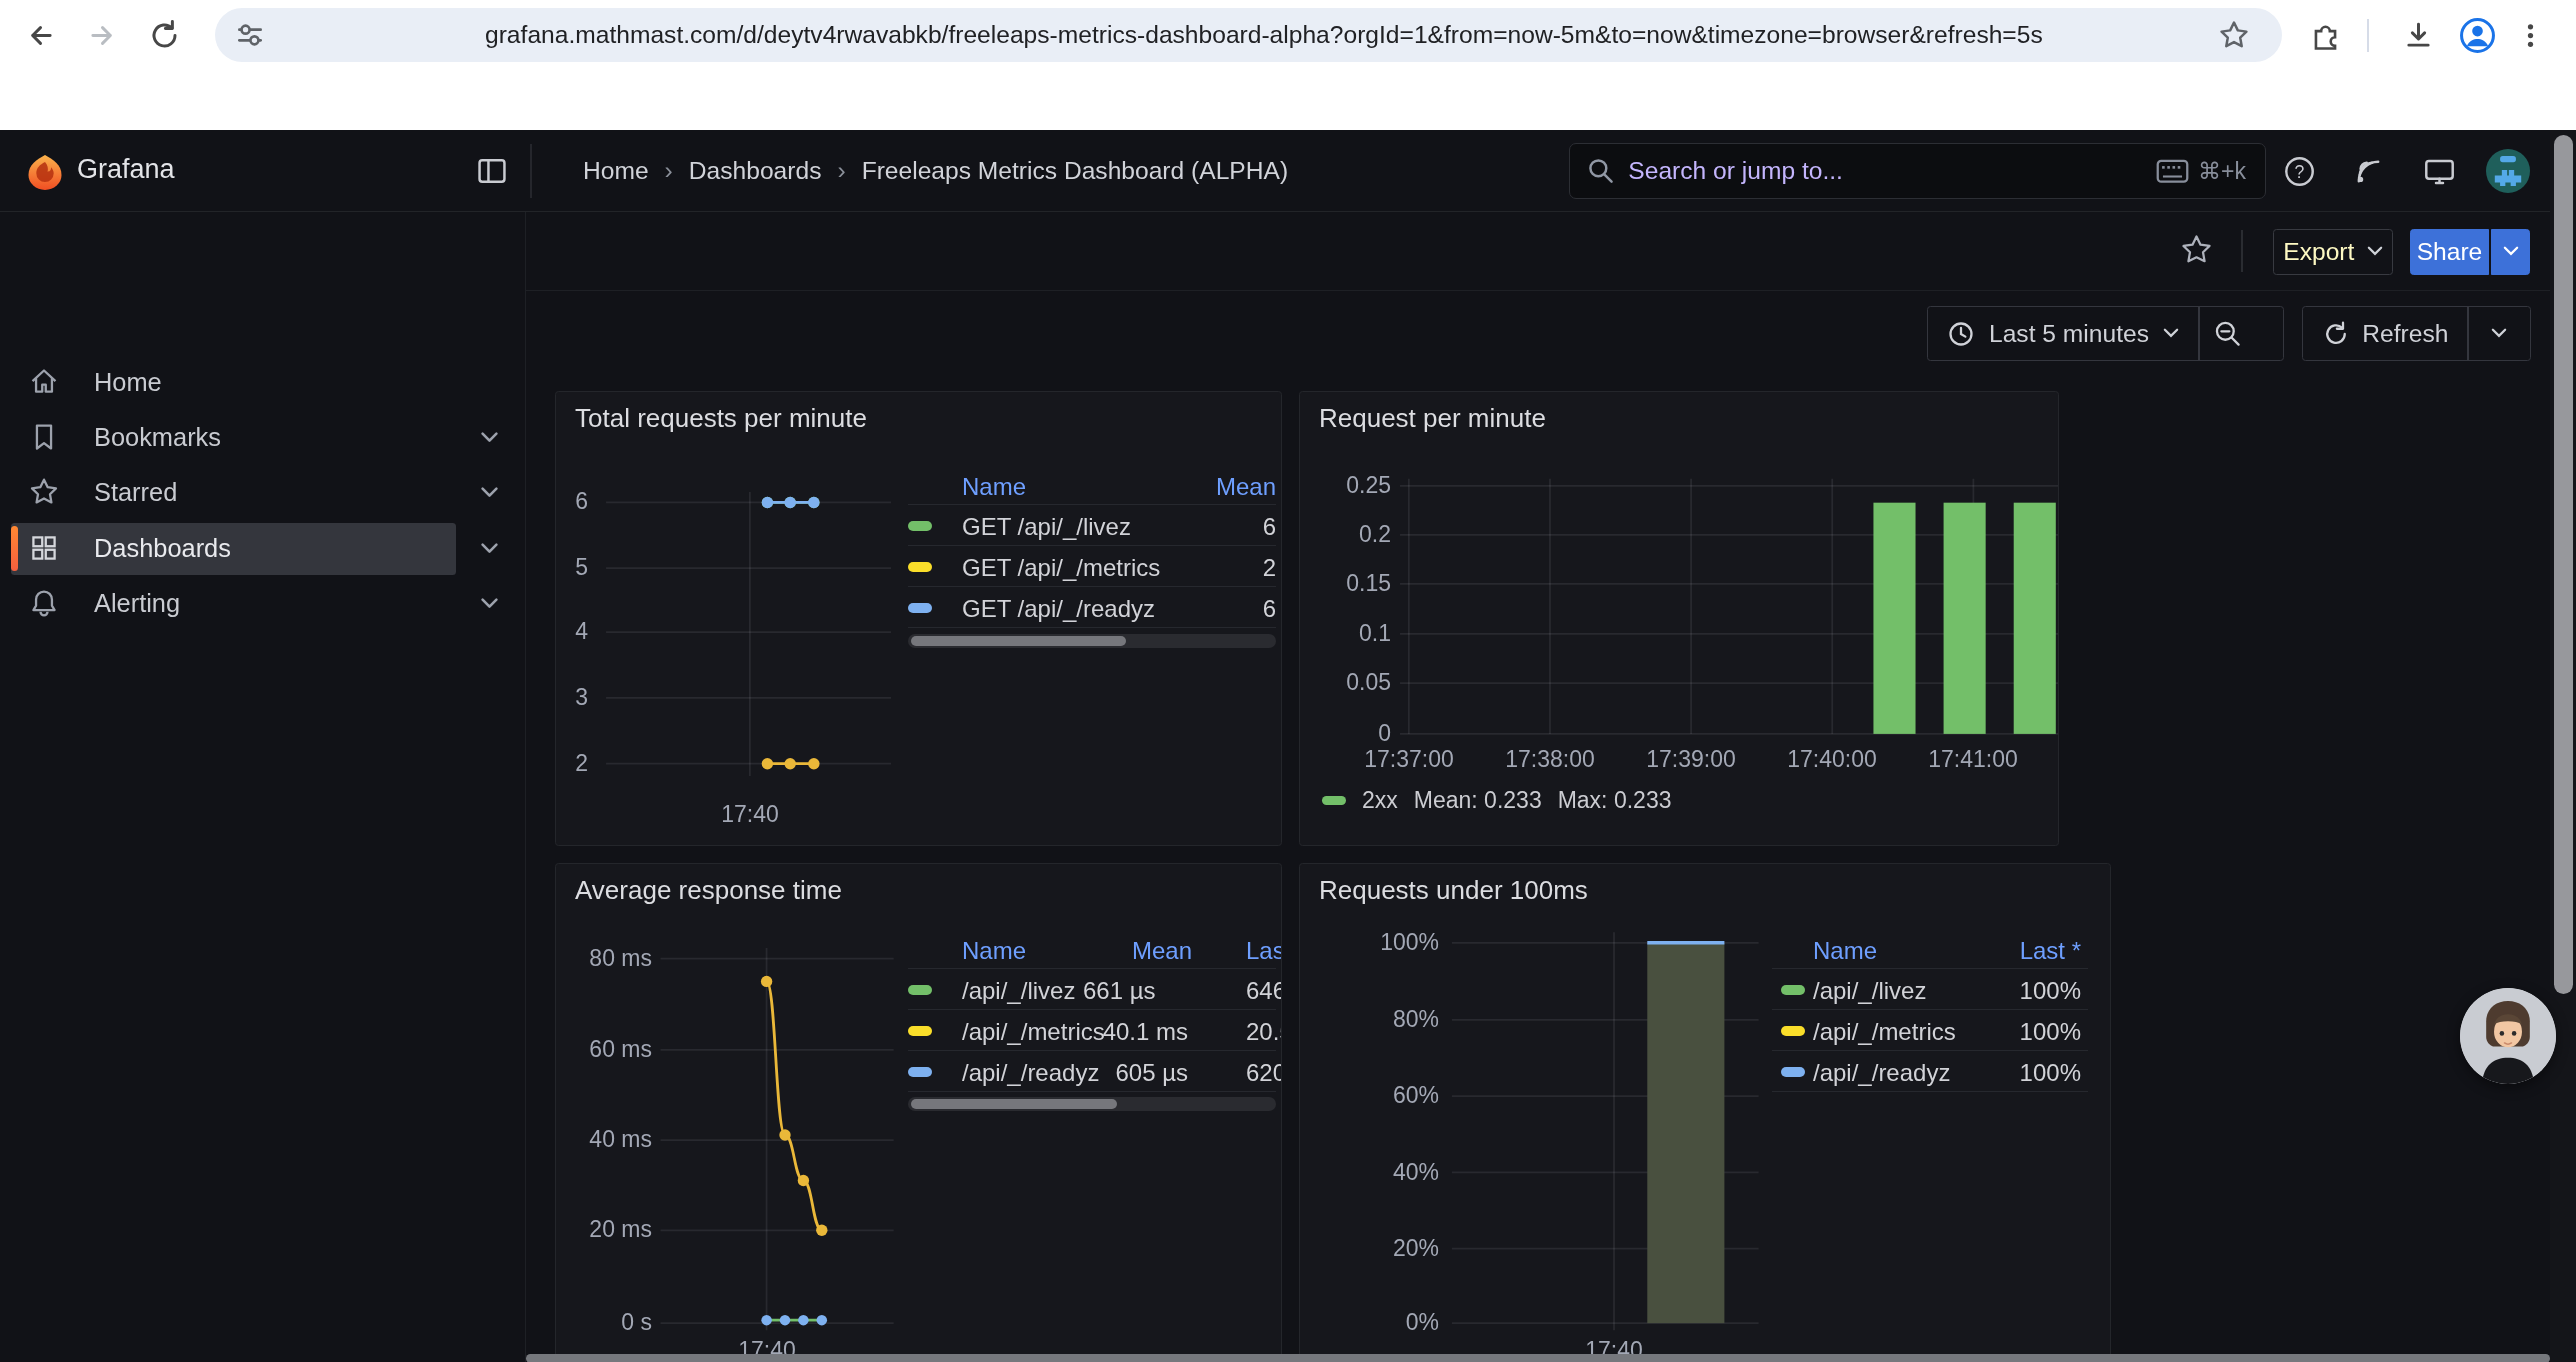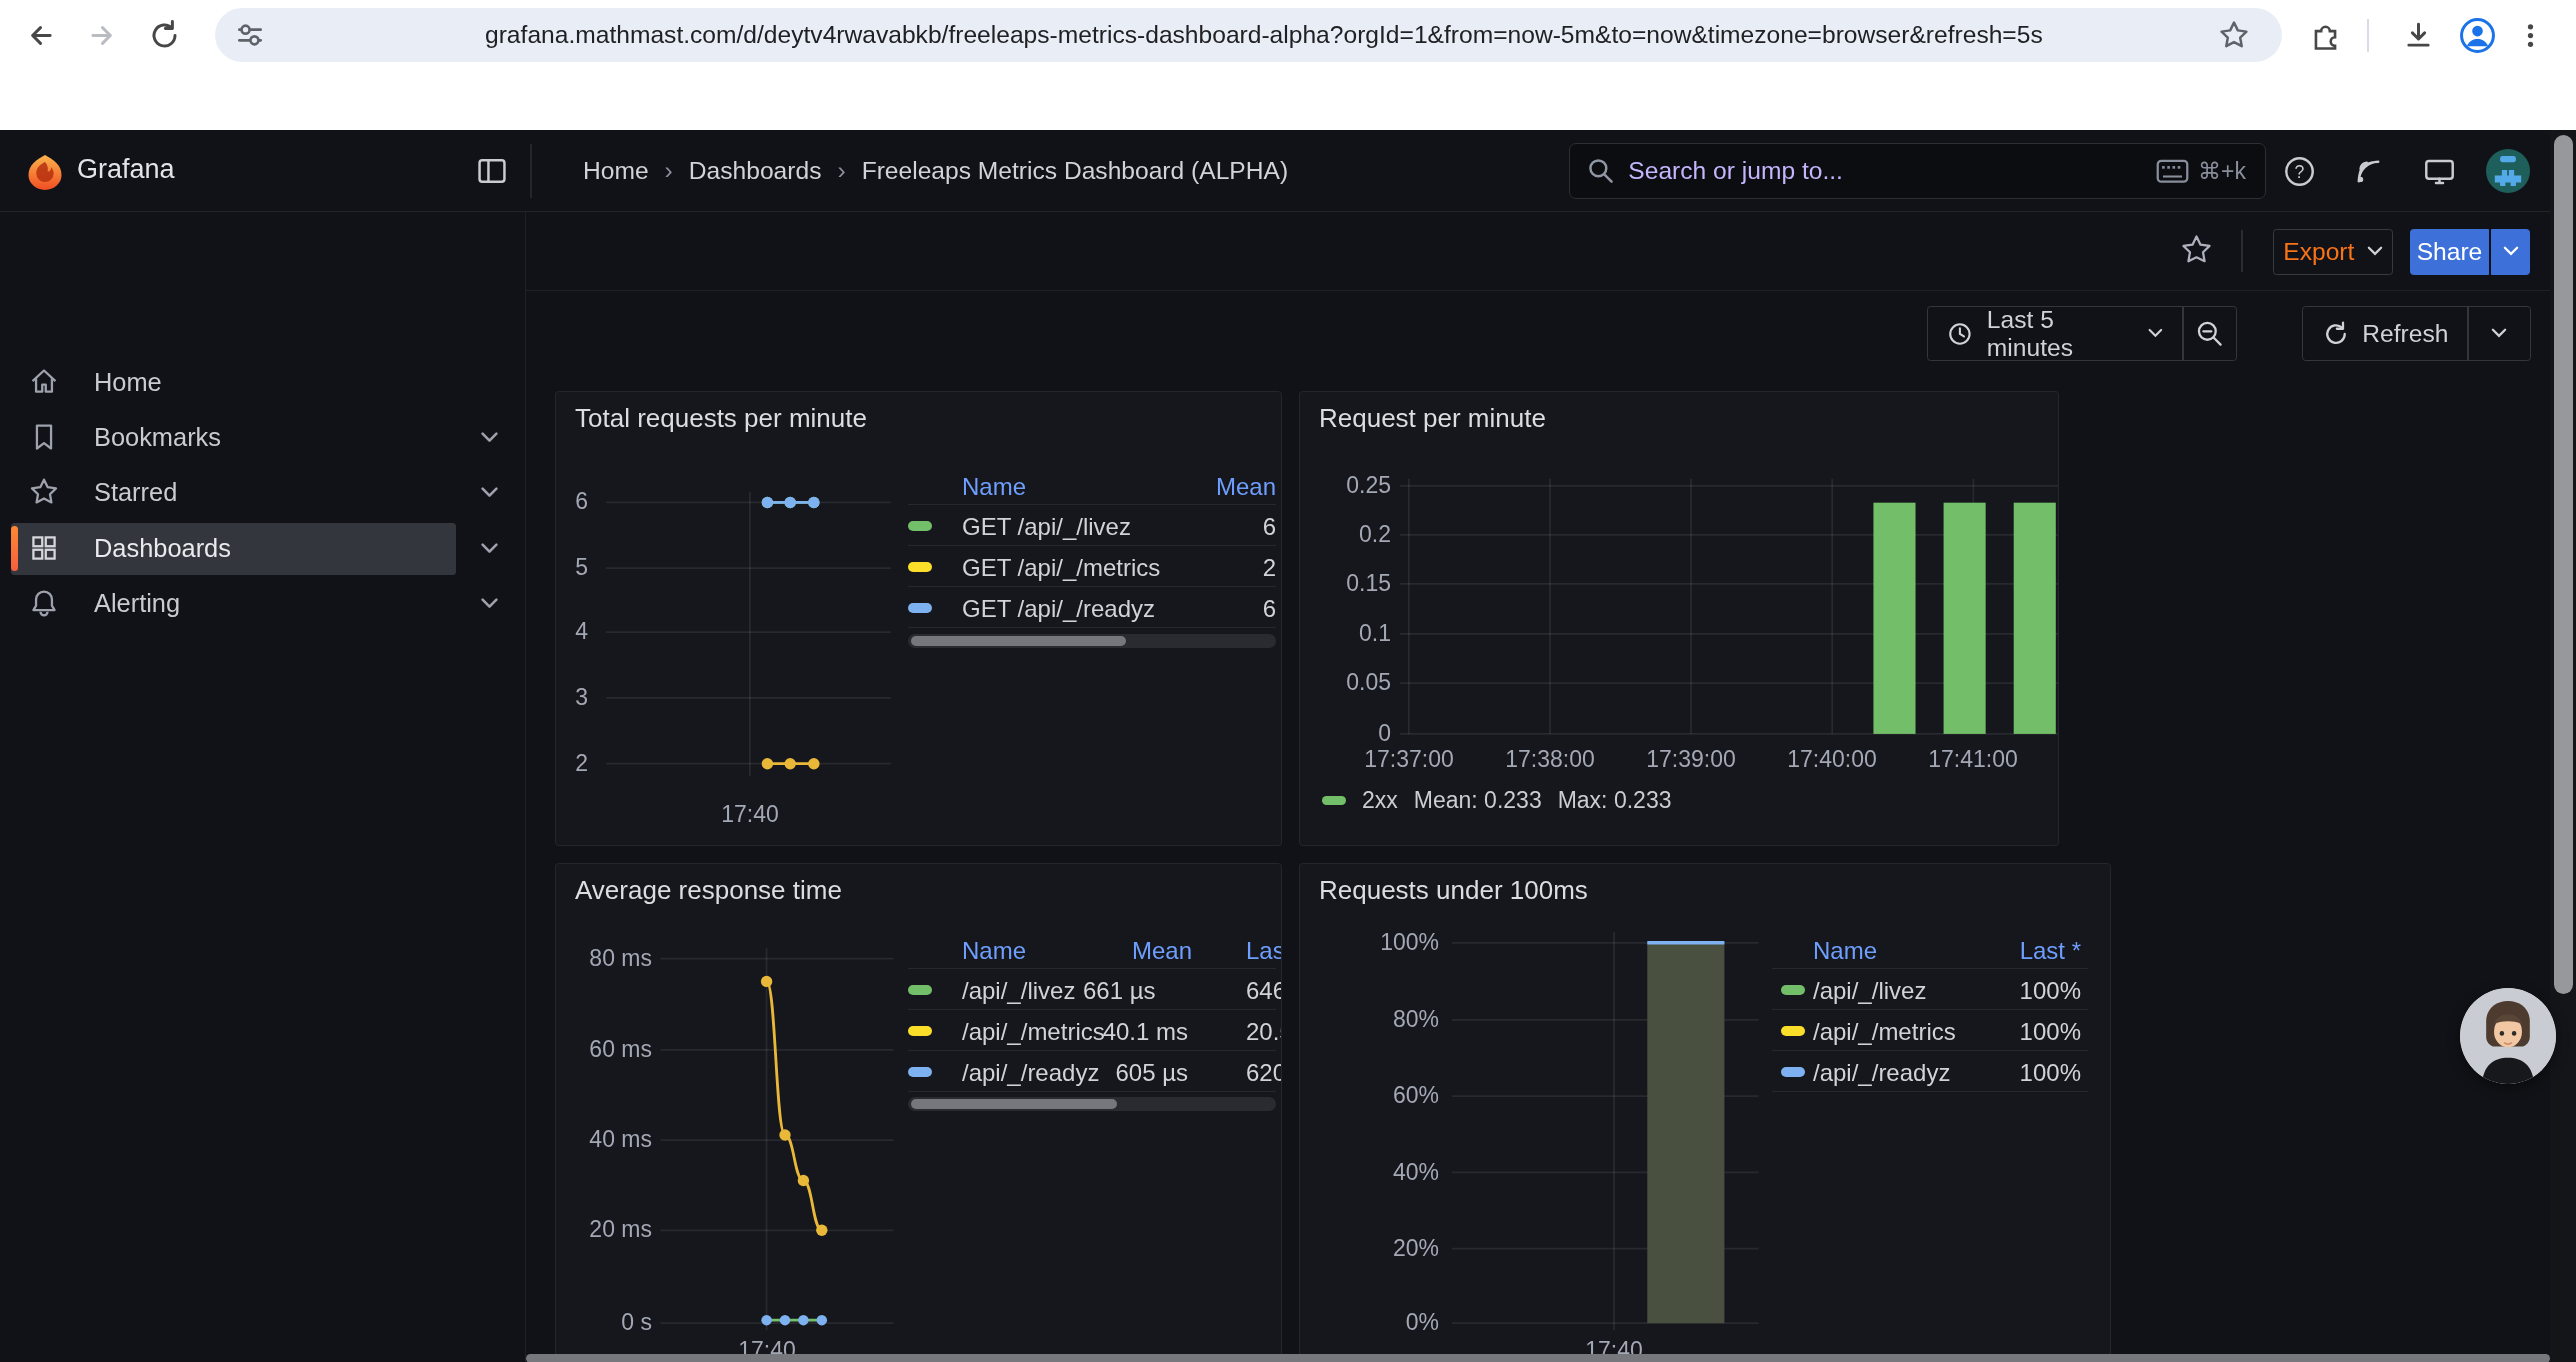--- a/index.html
+++ b/index.html
@@ -29,21 +29,21 @@
   #gf-sidebar { position:absolute; left:0; top:82px; width:526px; height:1151px; border-right:1.8px solid #1E2025; background:#111217; }
   .side-item { position:absolute; left:0; width:524px; height:55px; cursor:pointer; }
   .side-item .ic { position:absolute; left:29px; top:12.3px; width:30px; height:30px; color:#9DA2AD; }
   .side-item .lbl { position:absolute; left:94px; top:0; line-height:55px; font-size:25.4px; color:#C9CBD1; }
   .side-item .chev { position:absolute; left:480px; top:21px; color:#9DA2AD; }
   .side-item.active .bg { position:absolute; left:10.5px; top:1.8px; width:445px; height:52px; background:#34363D; border-radius:3.5px; }
   .side-item.active .lbl { color:#E9EAEE; }
   .side-item.active .ind { position:absolute; left:10.5px; top:5.3px; width:7px; height:45px; border-radius:3.5px; background:linear-gradient(180deg,#FF8833,#F55F3E); }
 
   
-  .gf-btn { position:absolute; height:46px; border:1.8px solid #383A41; border-radius:3.5px; background:#111217; color:#f97316; font-size:24.6px; display:flex; align-items:center; justify-content:center; gap:12.3px; cursor:pointer; }
+  .gf-btn { position:absolute; height:46px; border:1.8px solid #383A41; border-radius:3.5px; background:#111217; color:#fef9c3; font-size:24.6px; display:flex; align-items:center; justify-content:center; gap:12.3px; cursor:pointer; }
   .gf-btn.blue { background:#3D71D9; border-color:#3D71D9; color:#FFFFFF; }
   .tool-group { position:absolute; top:176px; height:55px; border:1.8px solid #34363E; border-radius:3.5px; background:#111217; display:flex; align-items:center; color:#D0D2D8; font-size:24.6px; }
   .tg-div { width:1.8px; height:100%; background:#34363E; }
 
   
   .panel { position:absolute; background:#16171C; border:1.8px solid #24262B; border-radius:3.5px; overflow:hidden; }
   .panel-title { position:absolute; left:19px; top:10.5px; font-size:26px; font-weight:500; color:#DCDDE1; cursor:pointer; }
   .tick { position:absolute; color:#A3A8B5; font-size:23px; }
   .tick.r { text-align:right; }
   .tick.c { text-align:center; }
@@ -320,21 +320,21 @@
       <div class="gf-btn blue" style="left:1884px;top:16.7px;width:79px;border-radius:3.5px 0 0 3.5px">
         <span>Share</span>
       </div>
       <div class="gf-btn blue" style="left:1965px;top:16.7px;width:39px;border-radius:0 3.5px 3.5px 0">
         <svg width="16" height="10.5" viewBox="0 0 18 12">
             <path d="M2 2l7 7 7-7" fill="none" stroke="#fff" stroke-width="2.6" stroke-linecap="round"></path>
           </svg>
       </div>
     </div>
 
-    <div class="tool-group" style="left:1927px;width:310px">
+    <div class="tool-group" style="left:1927px;width:357px">
       <div style="display:flex;align-items:center;gap:14px;padding:0 19px;height:100%;cursor:pointer">
         <svg width="28" height="28" viewBox="0 0 32 32">
             <circle cx="16" cy="16" r="12" fill="none" stroke="#D0D2D8" stroke-width="2.6"></circle>
             <path d="M16 9v7l5 3" fill="none" stroke="#D0D2D8" stroke-width="2.6" stroke-linecap="round"></path>
           </svg>
         <span>Last 5 minutes</span>
         <svg width="16" height="10.5" viewBox="0 0 18 12">
             <path d="M2 2l7 7 7-7" fill="none" stroke="#CFD2D8" stroke-width="2.6" stroke-linecap="round"></path>
           </svg>
       </div>

